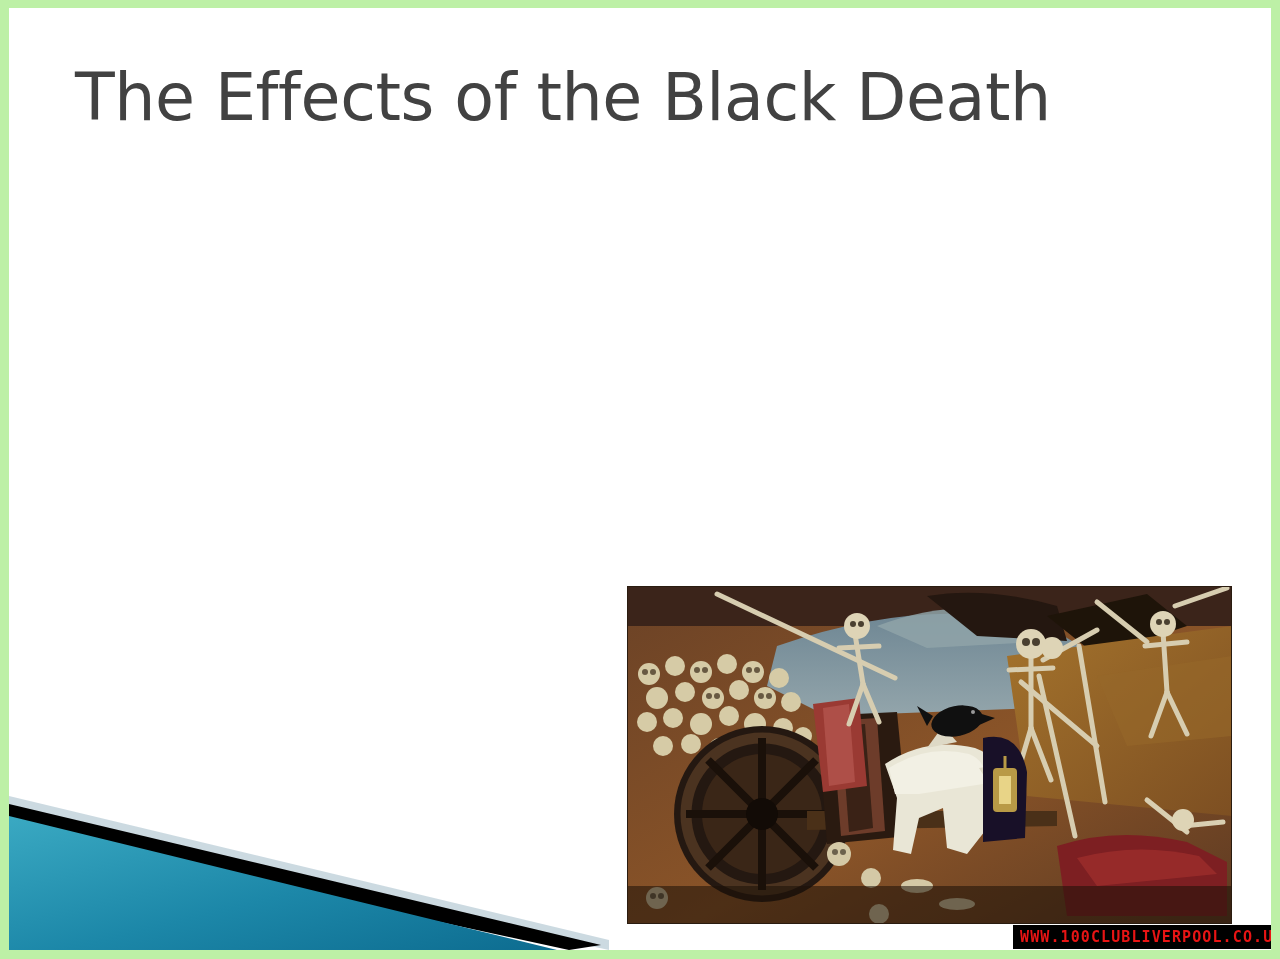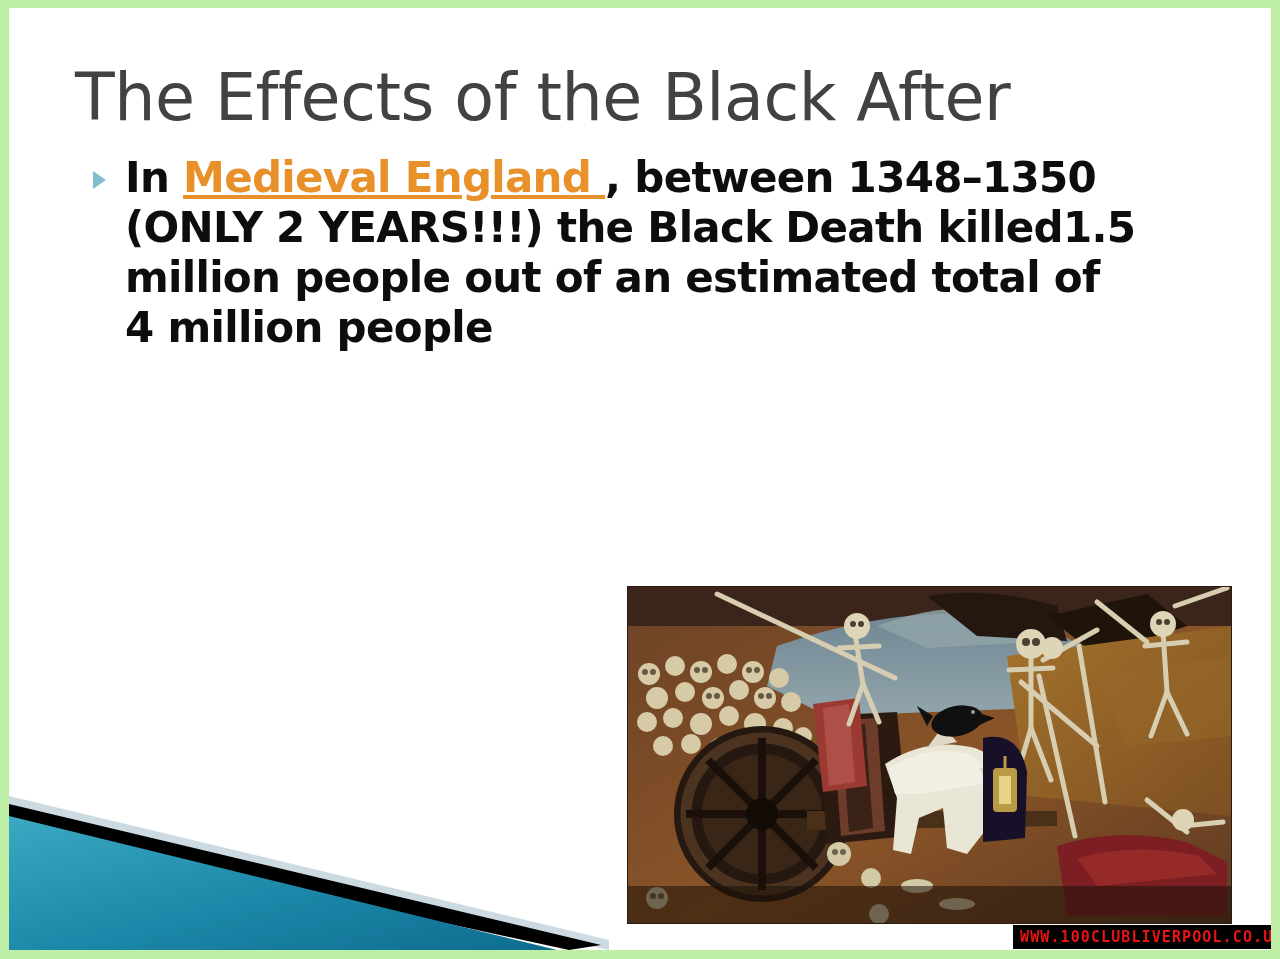--- a/index.html
+++ b/index.html
@@ -118,27 +118,23 @@
     padding: 3px 6px 3px 7px;
     white-space: nowrap;
   }
 </style>
 </head>
 <body>
 
 <div id="slide-frame">
   <div id="slide-canvas">
 
-    <div id="slide-title">The Effects of the Black After</div>
+    <div id="slide-title">The Effects of the Black Death</div>
 
     <div id="body-list">
-      <div class="bullet-row">
-        <span class="bullet-marker"></span>
-        <span><span>In </span><span class="link-text">Medieval England </span><span>, between 1348–1350 (ONLY 2 YEARS!!!) the Black Death killed1.5 million people out of an estimated total of 4 million people</span></span>
-      </div>
     </div>
 
     <div id="painting">
       <svg width="605" height="338" viewBox="0 0 605 338" xmlns="http://www.w3.org/2000/svg">
         <defs>
           <linearGradient id="skyG" x1="0" y1="0" x2="0" y2="1">
             <stop offset="0%" stop-color="#6f8794"></stop>
             <stop offset="100%" stop-color="#93a5ab"></stop>
           </linearGradient>
           <linearGradient id="earthG" x1="0" y1="0" x2="1" y2="1">

